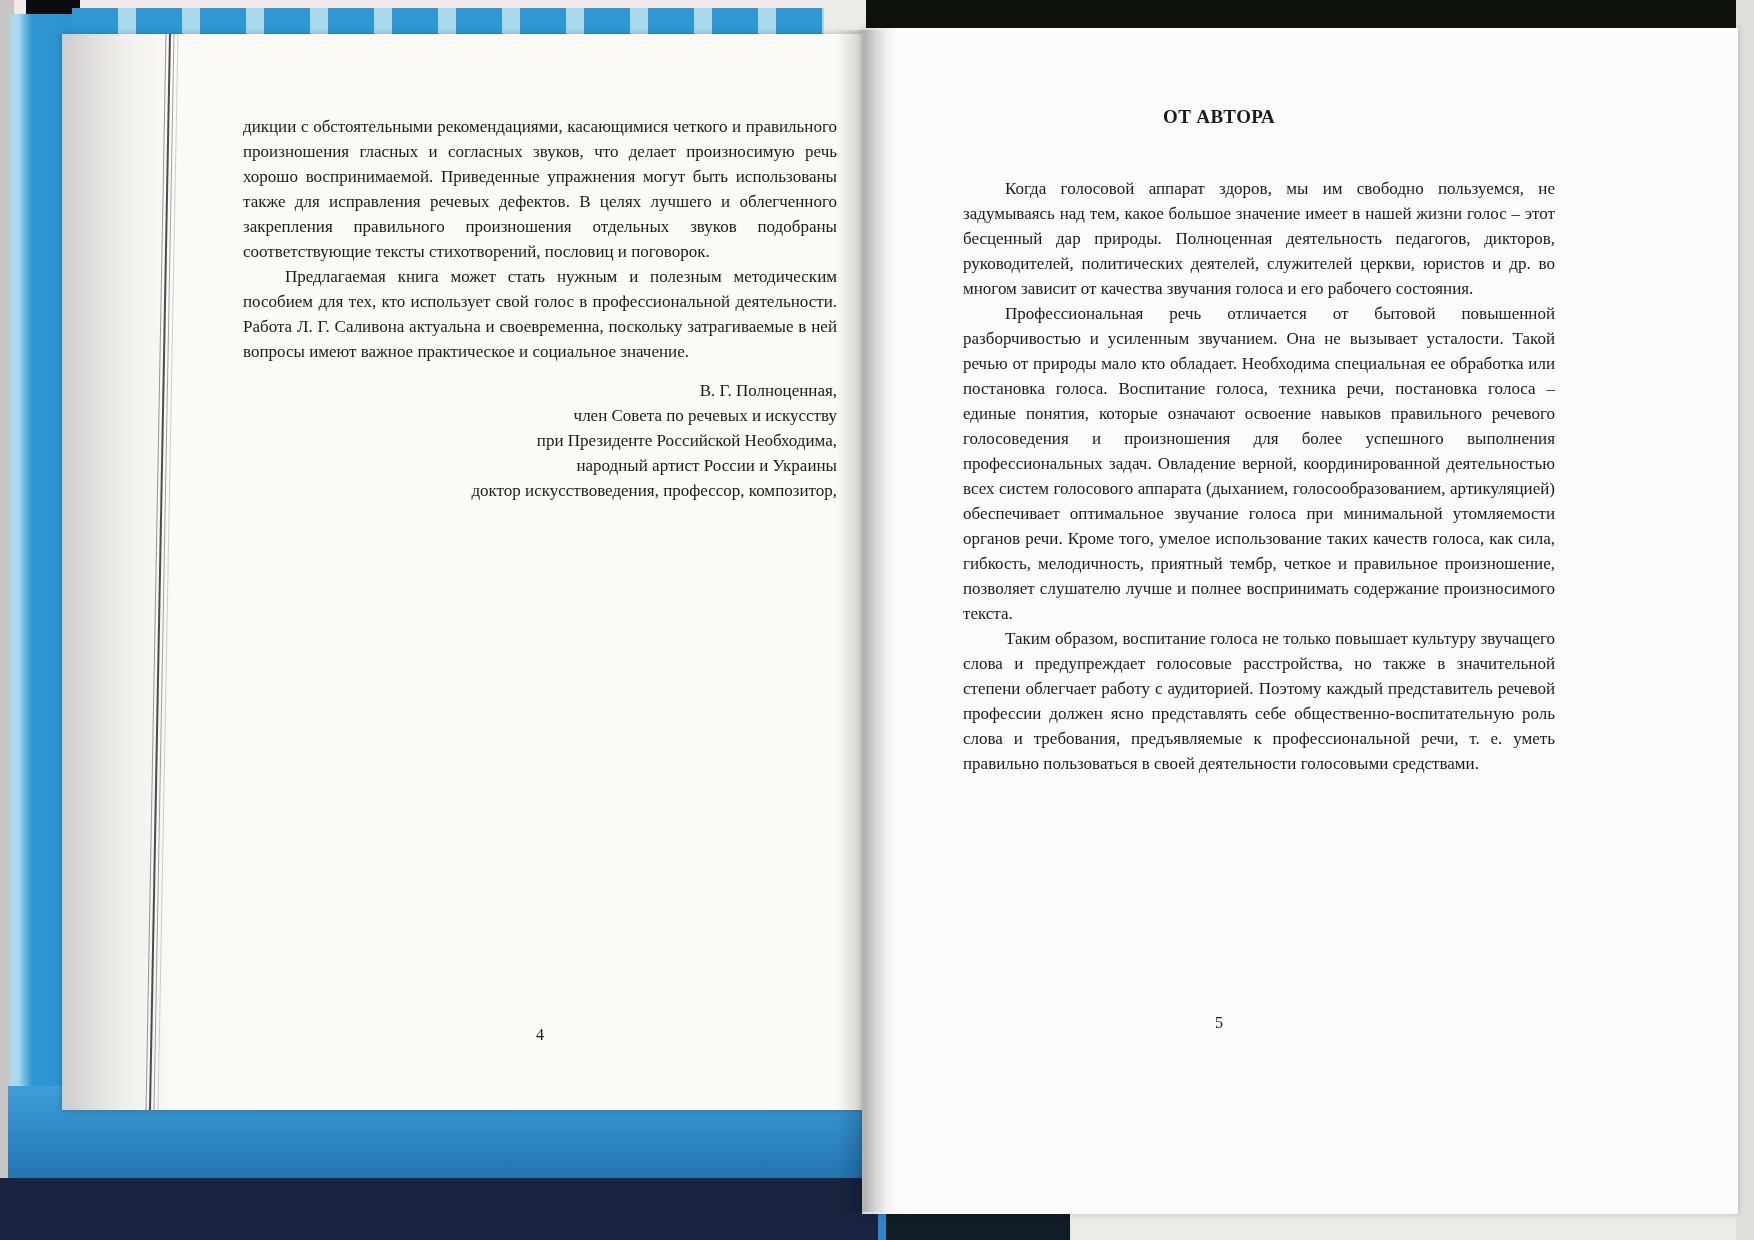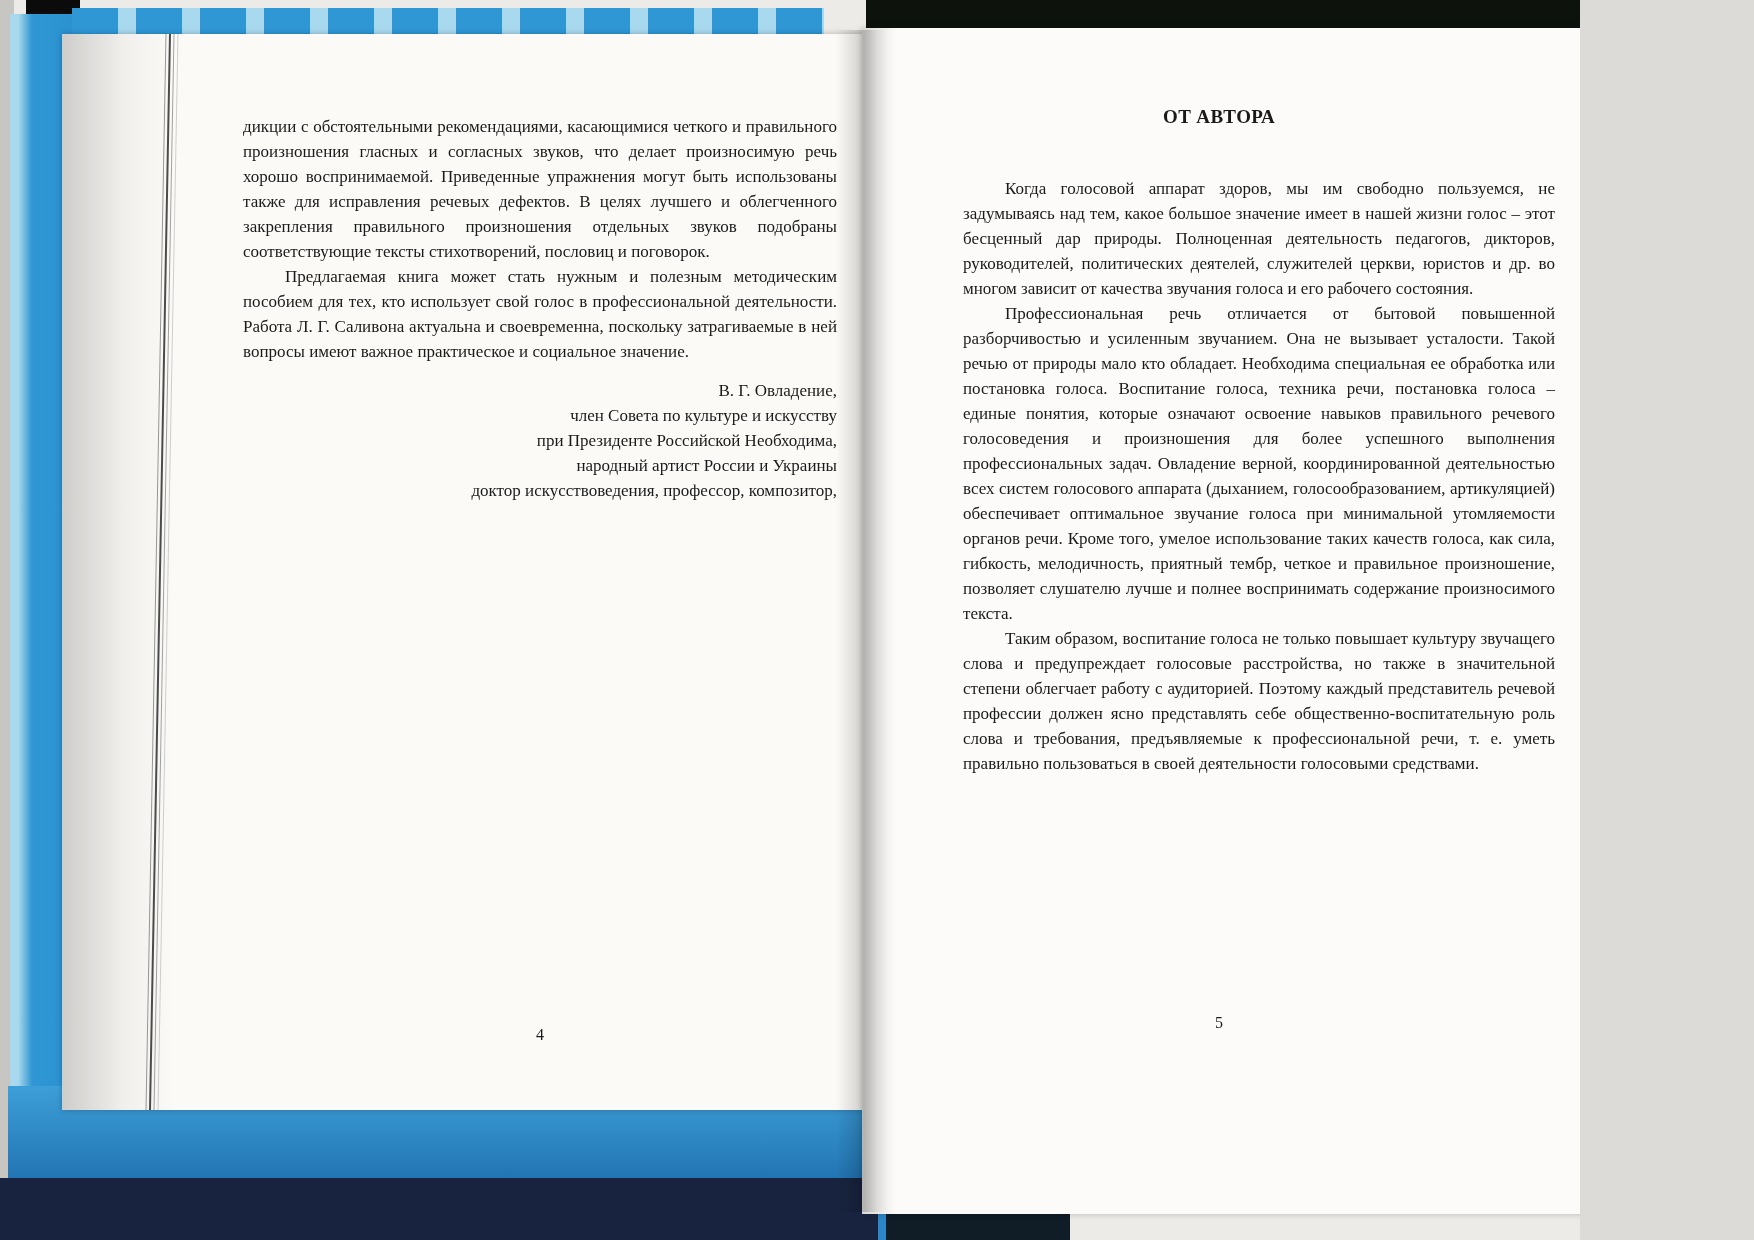--- a/index.html
+++ b/index.html
@@ -1,18 +1,18 @@
 <!DOCTYPE html>
 <html style="--cover-color: #2f97d4; --cover-stripe-color: #a9d9ef; --dark-band-color: #0d130c; --bottom-band-color: #18243f;"><head>
 <meta charset="utf-8">
 <style>
   html, body { margin: 0; padding: 0; background: #dddbd8; }
   .canvas {
     position: relative;
-    width: 1580px;
+    width: 1754px;
     height: 1240px;
     overflow: hidden;
     background: #ecebe8;
     font-family: "Liberation Serif", "DejaVu Serif", serif;
     color: #1a1a1a;
   }
   .abs { position: absolute; }
 
   
   .left-gray-edge   { left:0; top:0; width:14px; height:1240px; background:#c7c6c3; }
@@ -109,22 +109,22 @@
       <line x1="50" y1="0" x2="30" y2="1076" stroke="#9a9a9a" stroke-width="1" opacity="0.45"></line>
     </svg>
   </div>
 
   <div class="abs text left-text">
     <div>
         <p class="para no-indent">дикции с обстоятельными рекомендациями, касающимися четкого и правильного произношения гласных и согласных звуков, что делает произносимую речь хорошо воспринимаемой. Приведенные упражнения могут быть использованы также для исправления речевых дефектов. В целях лучшего и облегченного закрепления правильного произношения отдельных звуков подобраны соответствующие тексты стихотворений, пословиц и поговорок.</p>
         <p class="para">Предлагаемая книга может стать нужным и полезным методическим пособием для тех, кто использует свой голос в профессиональной деятельности. Работа Л. Г. Саливона актуальна и своевременна, поскольку затрагиваемые в ней вопросы имеют важное практическое и социальное значение.</p>
       </div>
     <div class="signature">
-        <div class="sig-line">В. Г. Овладение,</div>
-        <div class="sig-line">член Совета по культуре и искусству</div>
+        <div class="sig-line">В. Г. Полноценная,</div>
+        <div class="sig-line">член Совета по речевых и искусству</div>
         <div class="sig-line">при Президенте Российской Необходима,</div>
         <div class="sig-line">народный артист России и Украины</div>
         <div class="sig-line">доктор искусствоведения, профессор, композитор,</div>
       </div>
   </div>
   <div class="abs pageno left-no">4</div>
 
   <div class="abs rtitle">ОТ АВТОРА</div>
   <div class="abs text right-text">
     <div>

